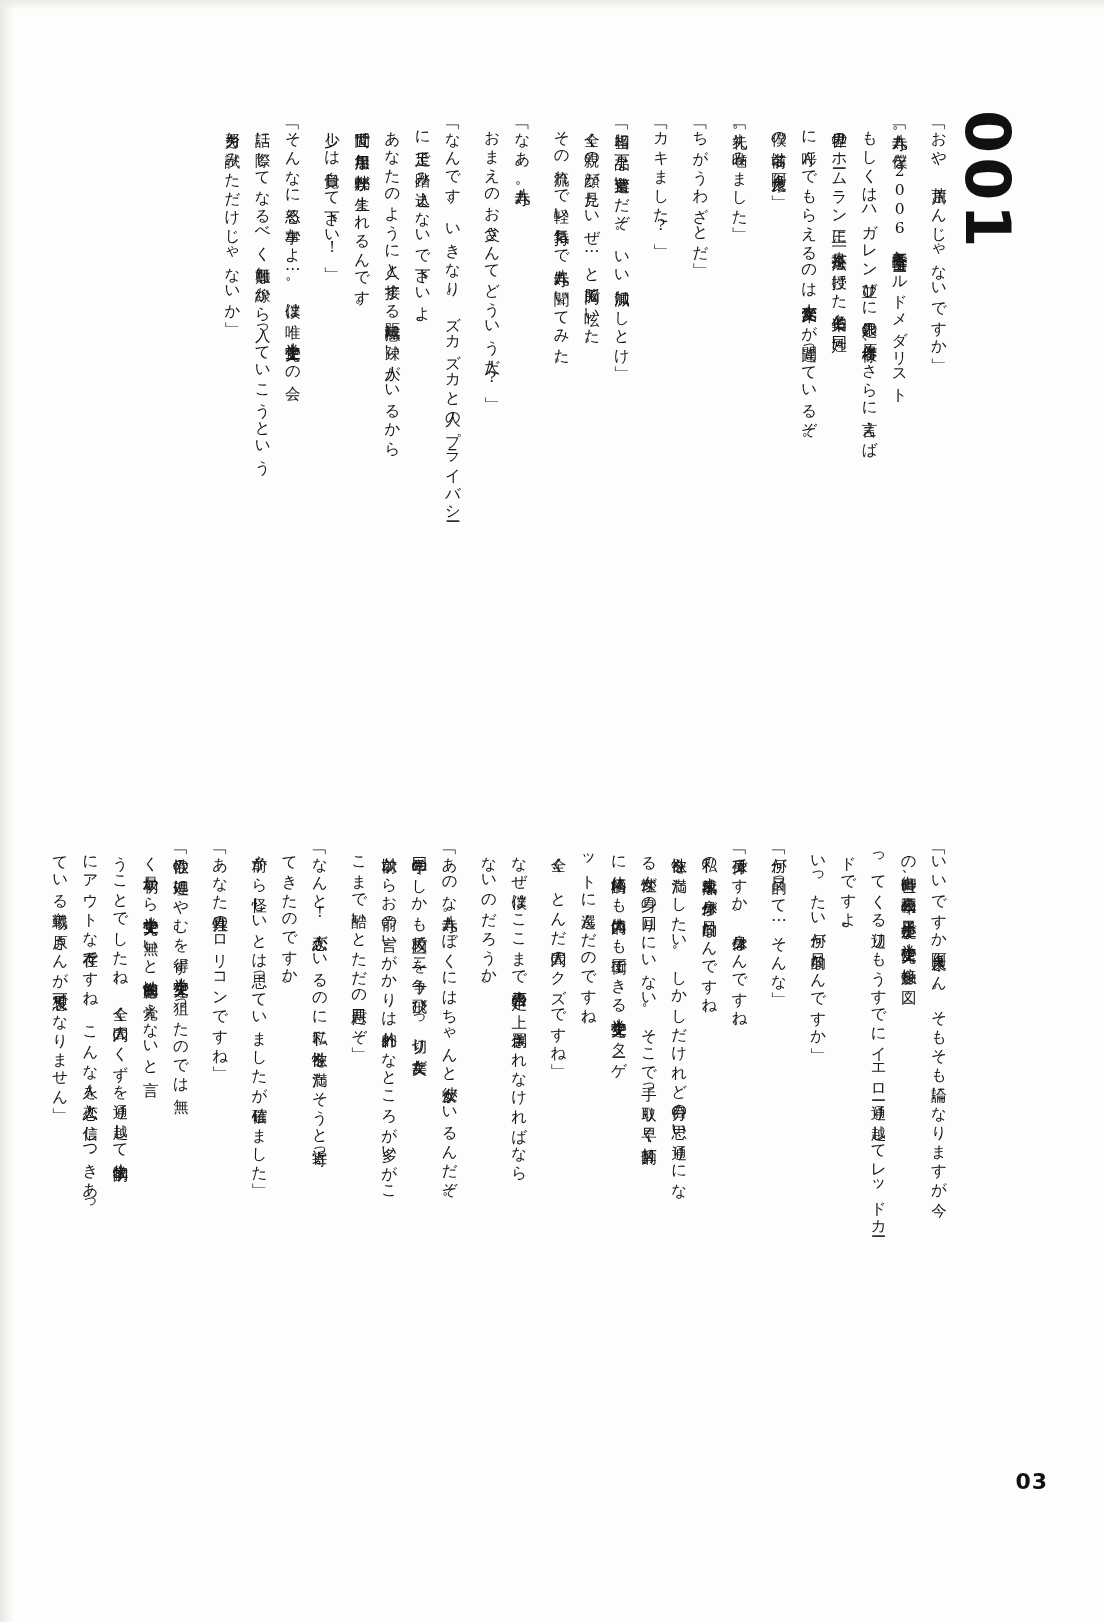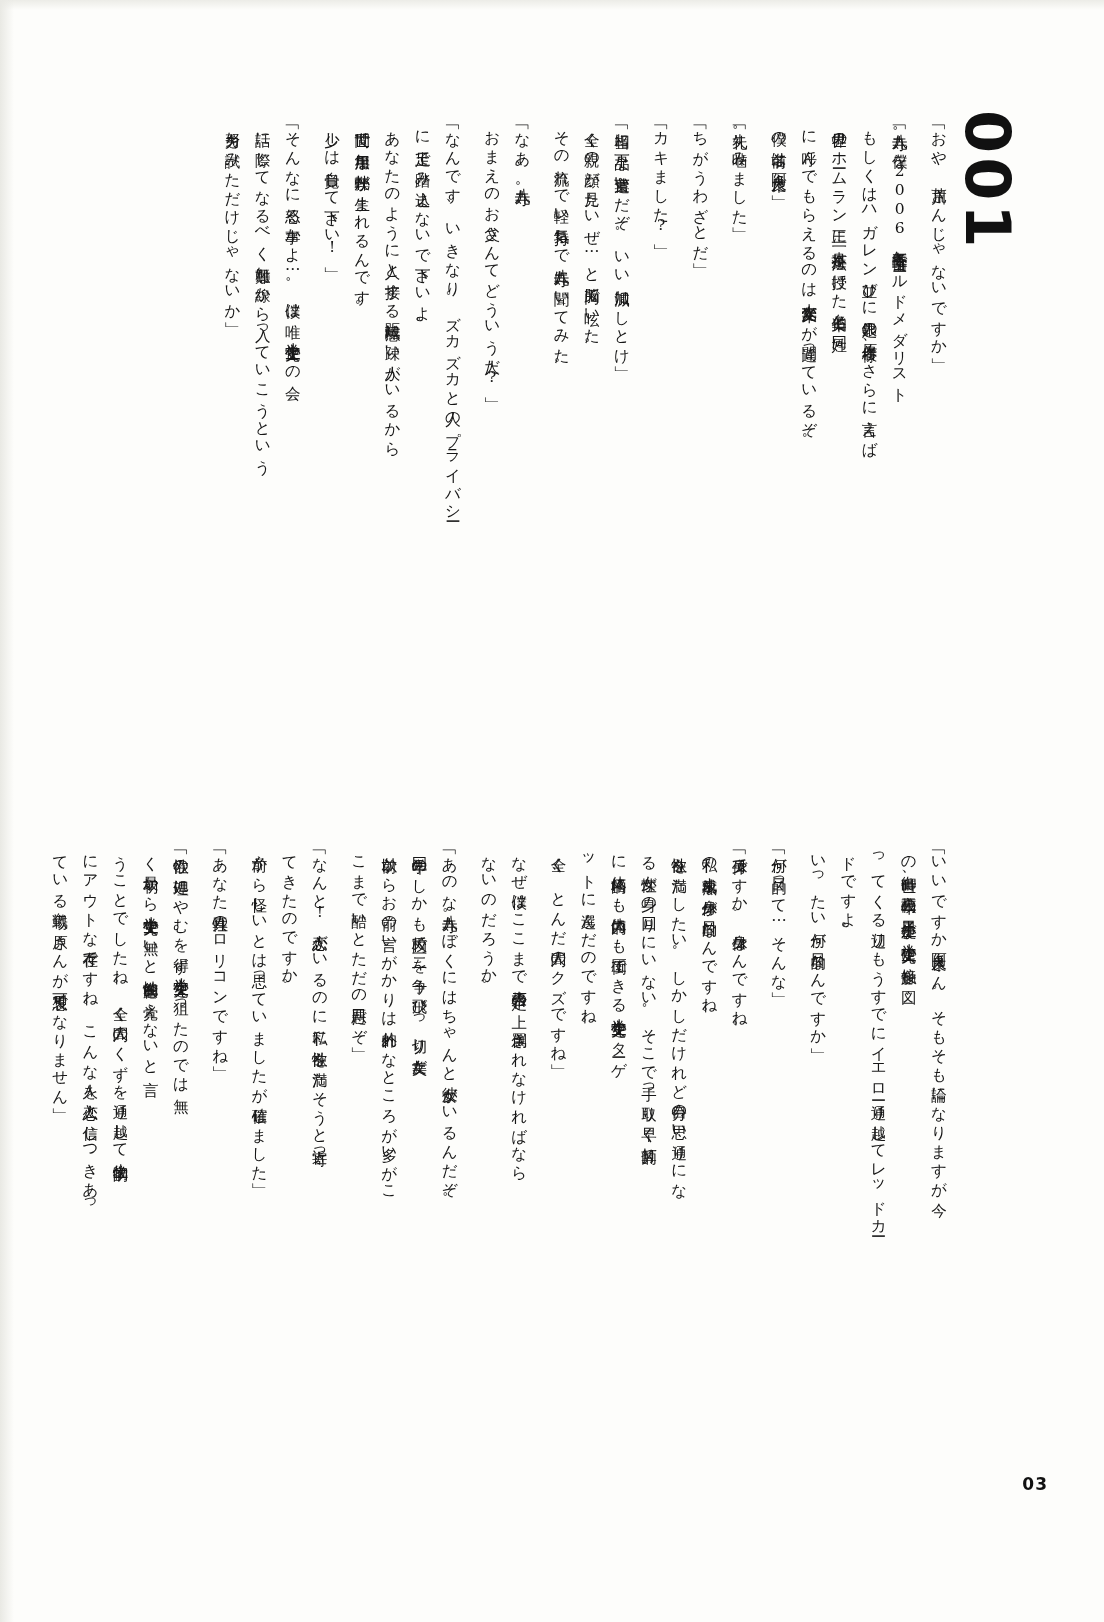--- a/index.html
+++ b/index.html
@@ -67,21 +67,21 @@
     right: 150px;
     top: 845px;
     height: 430px;
   }
   
   .folio {
     position: absolute;
     right: 56px;
     bottom: 128px;
     font-family: "DejaVu Sans", "Liberation Sans", sans-serif;
-    font-size: 17px;
+    font-size: 22px;
     font-weight: 700;
     color: #111;
     letter-spacing: 1px;
   }
   
   .edge-left {
     position: absolute;
     left: 0; top: 0;
     width: 14px; height: 100%;
     background: linear-gradient(to right, #e9e9e4, rgba(255,255,255,0));

